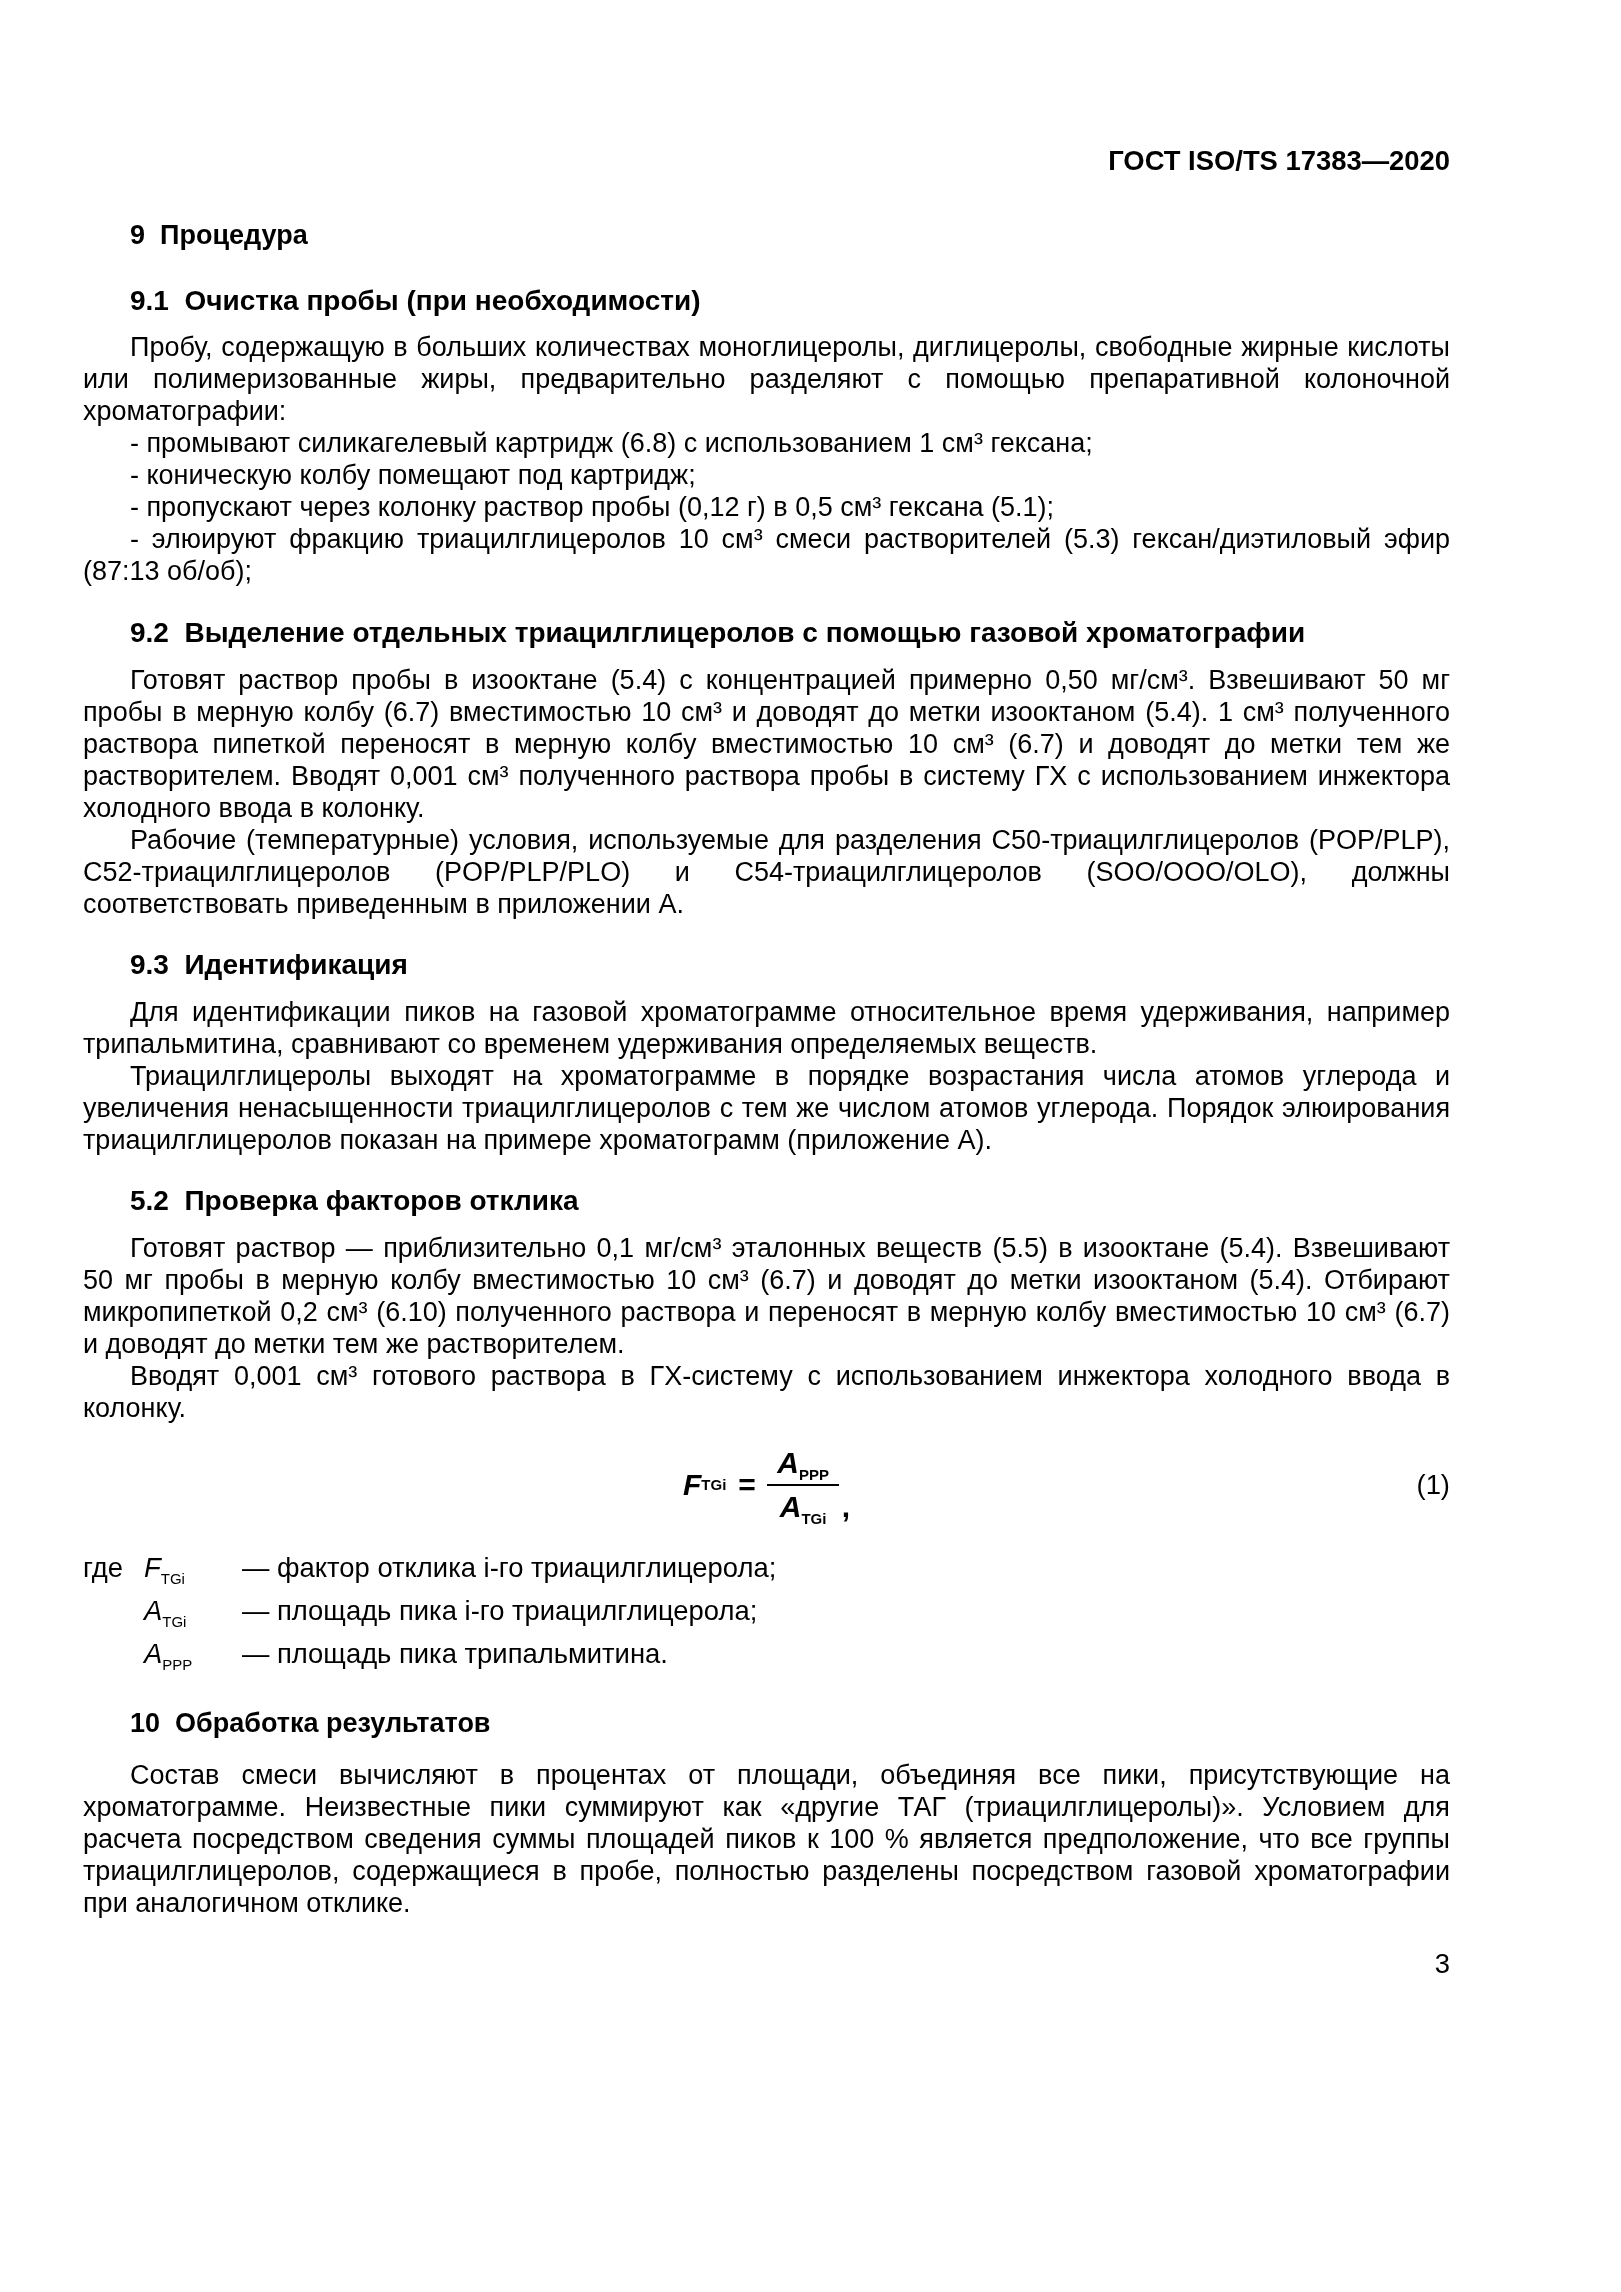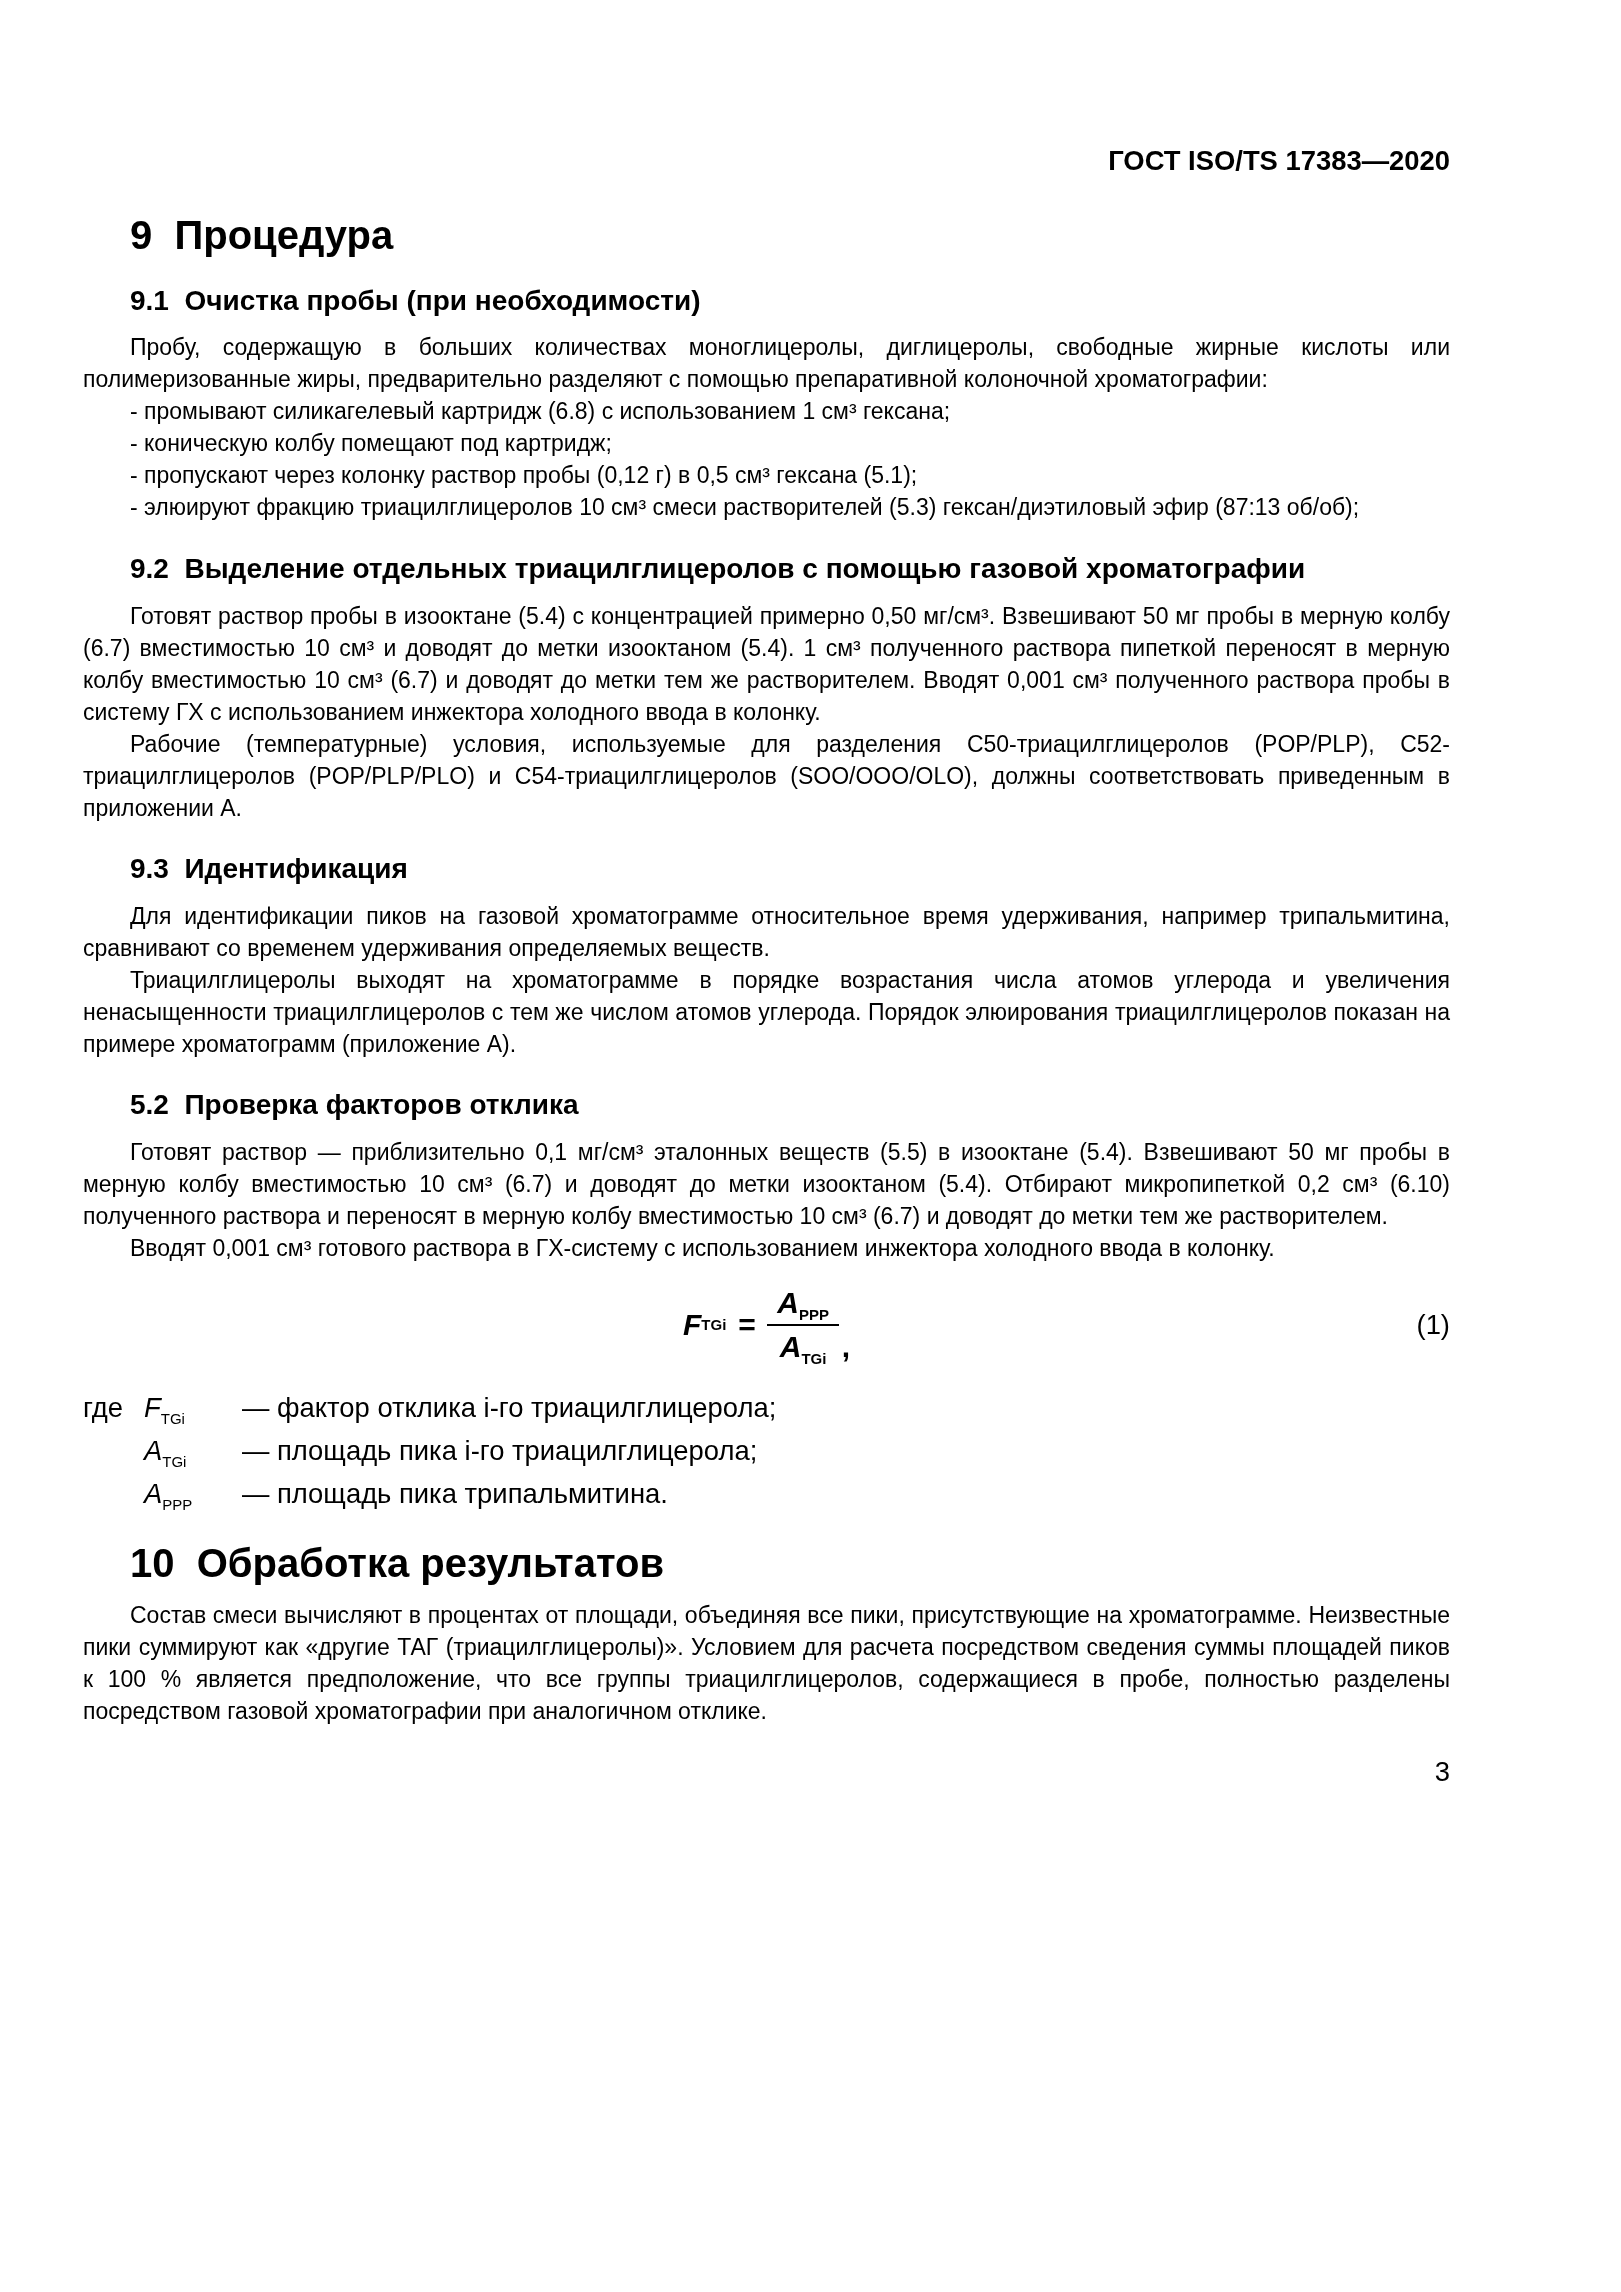--- a/index.html
+++ b/index.html
@@ -14,35 +14,35 @@
   }
   .content { position:absolute; left:83px; top:145px; width:1367px; }
 
   .doc-header {
     text-align:right;
     font-size:27.4px; font-weight:700; line-height:32px;
     white-space:pre-wrap;
   }
 
   .h-main {
-    font-size:40px; font-weight:700; line-height:43px;
+    font-size:27px; font-weight:700; line-height:43px;
     padding-left:47px; white-space:pre-wrap;
   }
   .h-main.sec9  { margin-top:37px; }
   .h-main.sec10 { margin-top:27.4px; margin-bottom:13.7px; }
 
   .h-sub {
     font-size:28px; font-weight:700; line-height:39px;
     padding-left:47px; white-space:pre-wrap;
   }
   .h-sub.first { margin-top:23.5px; margin-bottom:11.8px; }
   .h-sub.next  { margin-top:25.5px; margin-bottom:11.8px; }
 
   p.body {
-    font-size:23px; line-height:32px;
+    font-size:27px; line-height:32px;
     text-align:justify;
   }
   p.ind { text-indent:47px; }
 
   p.note {
     margin-top:9.8px;
     font-size:23.5px; line-height:30px;
     text-align:justify; text-indent:47px;
   }
 

